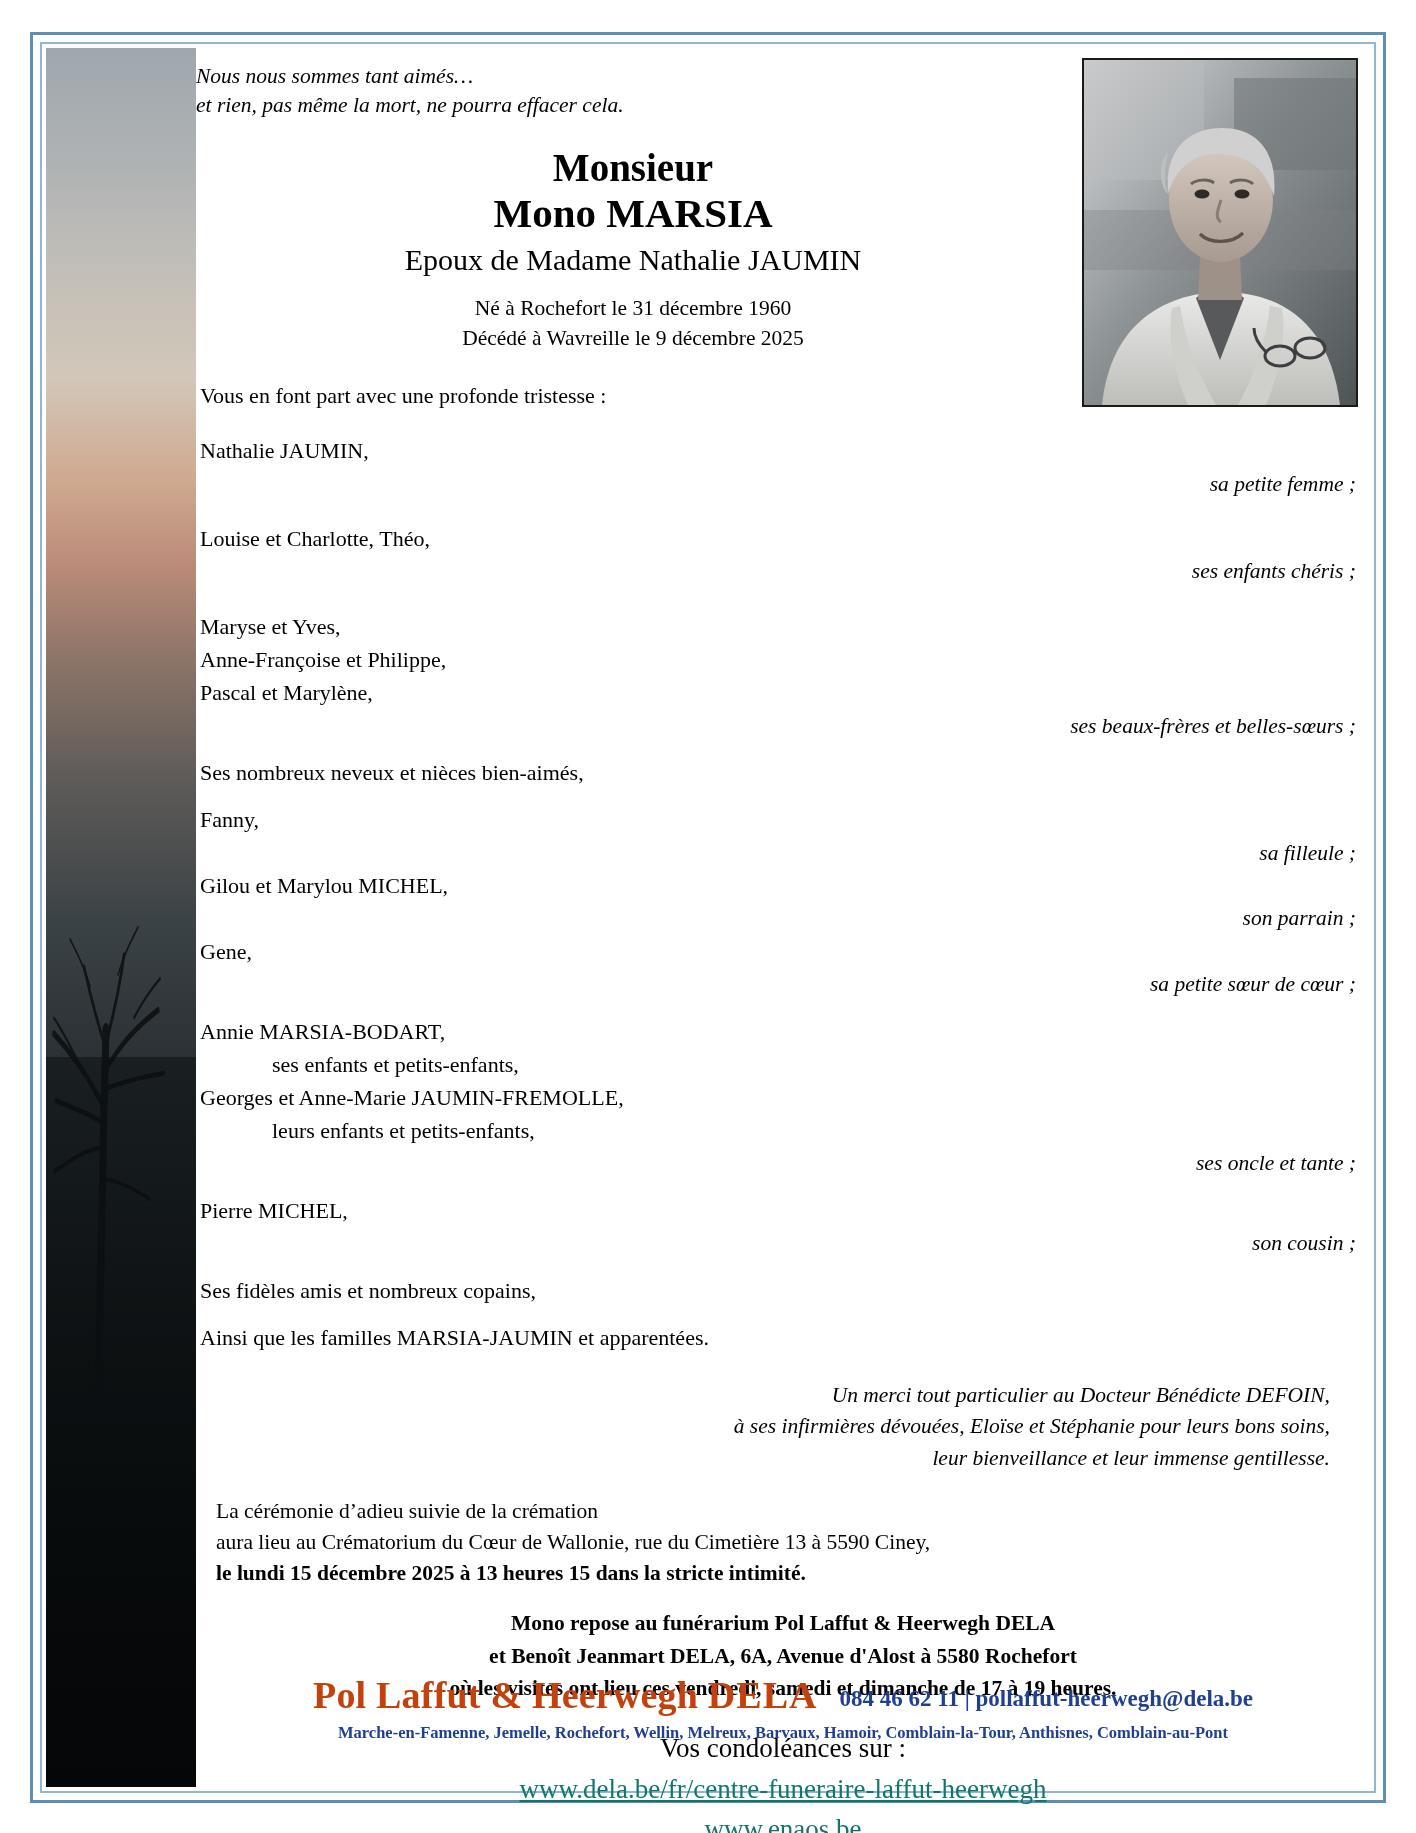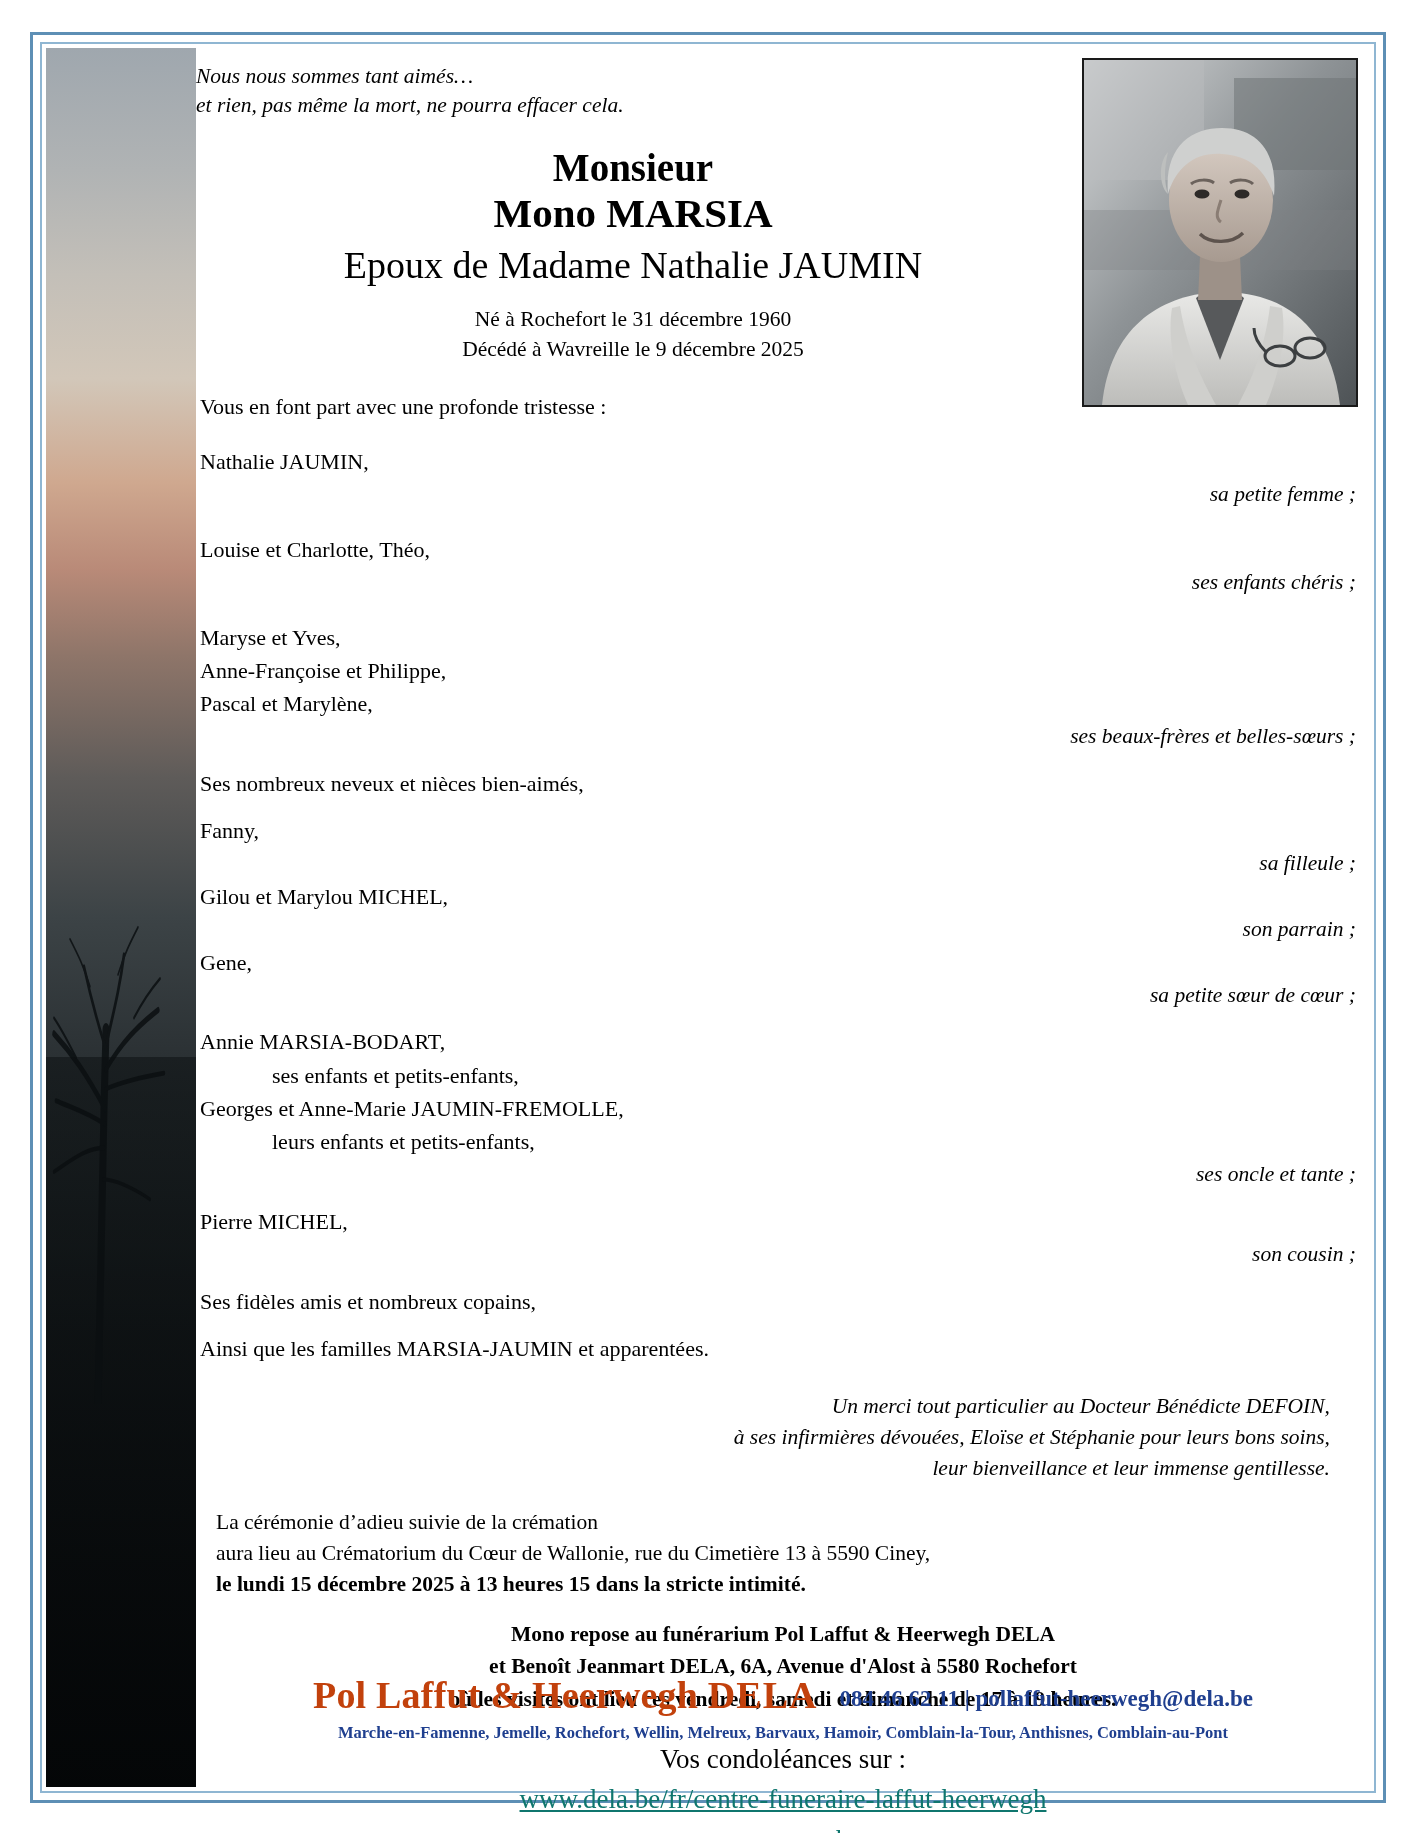--- a/index.html
+++ b/index.html
@@ -132,21 +132,21 @@
     font-size: 39px;
     font-weight: bold;
     line-height: 1.13;
   }
   .t-name {
     font-size: 41px;
     font-weight: bold;
     line-height: 1.13;
   }
   .t-spouse {
-    font-size: 38px;
+    font-size: 30px;
     line-height: 1.35;
     margin-top: 4px;
   }
   .t-dates {
     font-size: 21.5px;
     line-height: 1.4;
     margin-top: 12px;
   }
 
   

